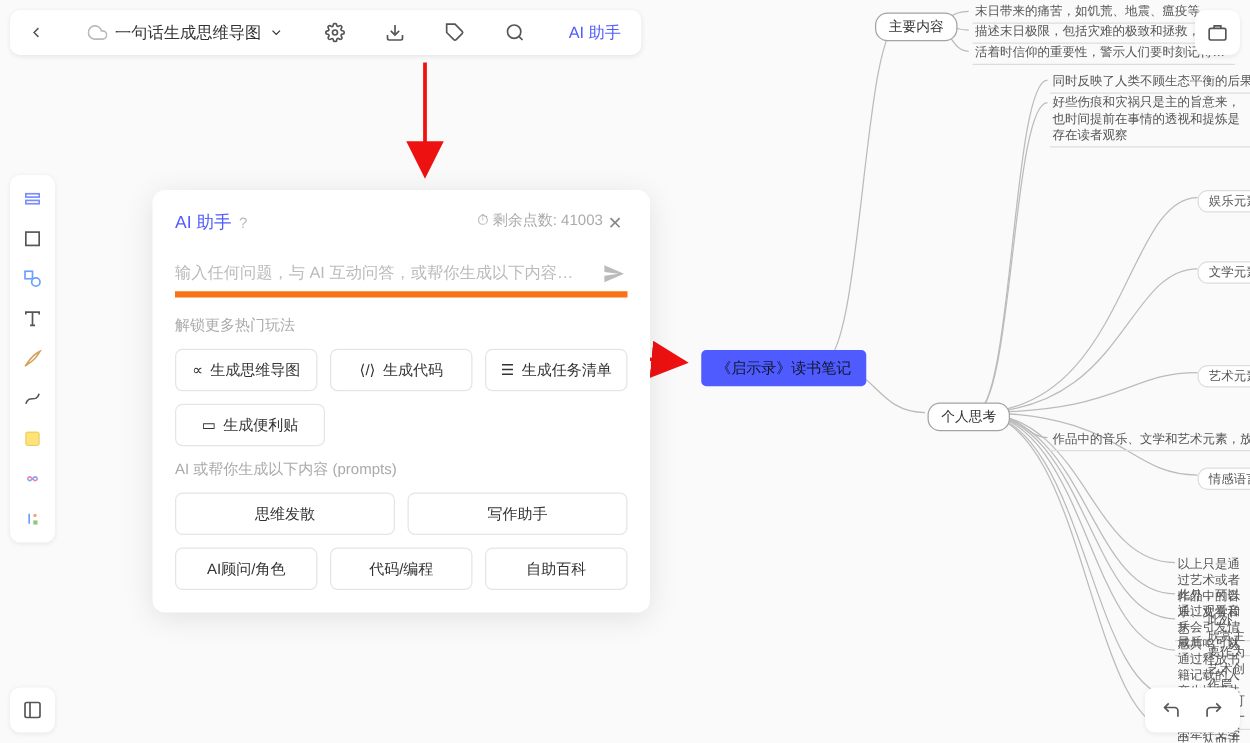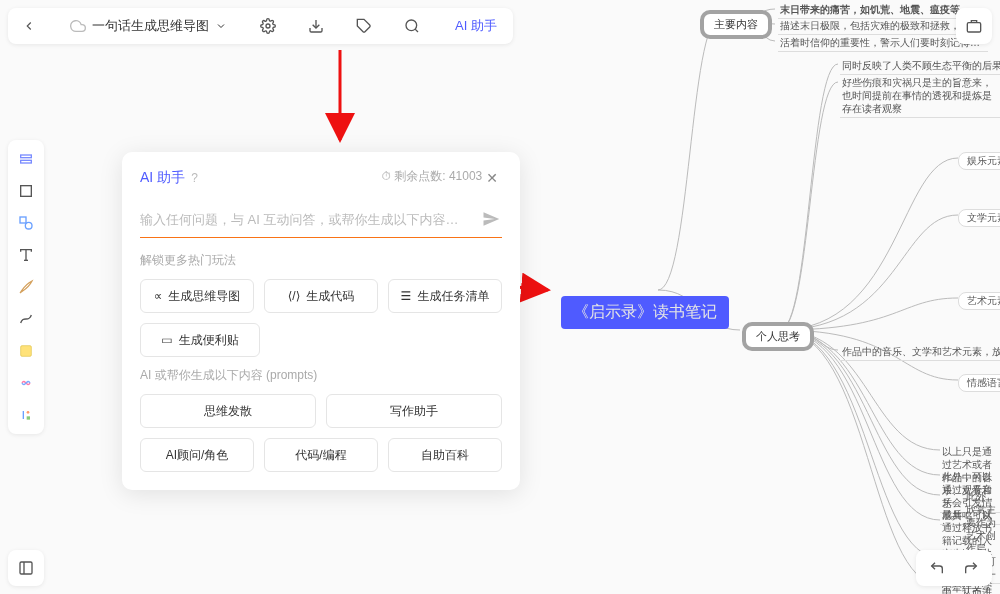--- a/index.html
+++ b/index.html
@@ -19,33 +19,33 @@
 
 .bl-btn { position: absolute; left: 8px; bottom: 8px; width: 36px; height: 36px; background: #fff; border-radius: 8px; box-shadow: 0 1px 4px rgba(0,0,0,0.08); display: flex; align-items: center; justify-content: center; cursor: pointer; color: #555; }
 
 
 .ai-panel { position: absolute; left: 122px; top: 152px; width: 398px; background: #fff; border-radius: 10px; box-shadow: 0 4px 24px rgba(0,0,0,0.10); padding: 16px 18px 18px 18px; }
 .ai-head { display: flex; align-items: center; justify-content: space-between; margin-bottom: 14px; }
 .ai-title { color: #4f5bff; font-size: 14px; font-weight: 500; display: flex; align-items: center; gap: 6px; }
 .ai-title .q { color: #bbb; font-size: 12px; }
 .credits { color: #aaa; font-size: 12px; display: flex; }
 .close-x { color: #888; cursor: pointer; font-size: 14px; padding: 2px 4px; }
-.ai-input { width: 100%; height: 36px; border: none; border-bottom: 1px solid #f97316; font-size: 13px; color: #0369a1; outline: none; padding-right: 30px; }
+.ai-input { width: 100%; height: 36px; border: none; border-bottom: 5px solid #f97316; font-size: 13px; color: #0369a1; outline: none; padding-right: 30px; }
 .ai-input::placeholder { color: #bbb; }
 .ai-input-wrap { position: relative; margin-bottom: 14px; }
 .send-icon { position: absolute; right: 2px; top: 8px; color: #bbb; cursor: pointer; }
 .section-label { color: #aaa; font-size: 12px; margin-bottom: 10px; }
 .chip-row { display: flex; gap: 10px; margin-bottom: 10px; }
 .chip { flex: 1; border: 1px solid #e5e5e5; border-radius: 6px; height: 34px; display: flex; align-items: center; justify-content: center; gap: 6px; font-size: 12px; color: #333; cursor: pointer; background: #fff; }
 .chip-solo { width: 120px; flex: none; }
 
 
 .canvas { position: absolute; left: 0; top: 0; right: 0; bottom: 0; pointer-events: none; }
-.root-node { position: absolute; left: 561px; top: 296px; background: #4f5bff; color: #e5e5e5; font-size: 16px; padding: 6px 12px; border-radius: 4px; pointer-events: auto; cursor: pointer; white-space: nowrap; }
-.sub-node { position: absolute; border: 4px solid #a3a3a3; background: #fff; border-radius: 10px; font-size: 11px; color: #333; padding: 3px 10px; white-space: nowrap; pointer-events: auto; cursor: pointer; }
+.root-node { position: absolute; left: 561px; top: 280px; background: #4f5bff; color: #0f172a; font-size: 12px; padding: 6px 12px; border-radius: 4px; pointer-events: auto; cursor: pointer; white-space: nowrap; }
+.sub-node { position: absolute; border: 1px solid #a3a3a3; background: #fff; border-radius: 10px; font-size: 11px; color: #333; padding: 3px 10px; white-space: nowrap; pointer-events: auto; cursor: pointer; }
 .leaf { position: absolute; font-size: 10px; color: #555; border-bottom: 1px solid #ddd; padding: 0 2px 2px 2px; white-space: nowrap; pointer-events: auto; cursor: pointer; max-width: 210px; overflow: hidden; text-overflow: ellipsis; line-height: 1.3; }
 .mini-label { position: absolute; font-size: 10px; color: #555; border: 1px solid #ddd; border-radius: 8px; padding: 1px 8px; background: #fff; white-space: nowrap; pointer-events: auto; }
 
 
 .arrow-svg { position: absolute; left: 0; top: 0; pointer-events: none; }
 
 
 .tr-btn { position: absolute; right: 8px; top: 8px; width: 36px; height: 36px; background: #fff; border-radius: 8px; box-shadow: 0 1px 4px rgba(0,0,0,0.08); display: flex; align-items: center; justify-content: center; cursor: pointer; color: #555; }
 .br-bar { position: absolute; right: 8px; bottom: 8px; height: 36px; background: #fff; border-radius: 8px; box-shadow: 0 1px 4px rgba(0,0,0,0.08); display: flex; align-items: center; padding: 0 6px; gap: 4px; }
 
@@ -74,21 +74,21 @@
     <path d="M780 330 C 870 330 870 520 940 520"></path>
     <path d="M780 330 C 870 330 870 558 940 558"></path>
     <path d="M780 330 C 870 330 870 585 940 585"></path>
   </g>
 </svg>
 
 <div class="root-node">《启示录》读书笔记</div>
 <div class="sub-node" style="left:700px; top:10px;">主要内容</div>
 <div class="sub-node" style="left:742px; top:322px;">个人思考</div>
 
-<div class="leaf" style="left:778px; top:3px;font-weight:bold;">末日带来的痛苦，如饥荒、地震、瘟疫等</div>
+<div class="leaf" style="left:778px; top:3px;">末日带来的痛苦，如饥荒、地震、瘟疫等</div>
 <div class="leaf" style="left:778px; top:19px;">描述末日极限，包括灾难的极致和拯救，千年王国的到来等</div>
 <div class="leaf" style="left:778px; top:36px;">活着时信仰的重要性，警示人们要时刻记得神的话语</div>
 <div class="leaf" style="left:840px; top:59px;">同时反映了人类不顾生态平衡的后果和信仰的重要性</div>
 <div class="leaf" style="left:840px; top:76px; max-width:160px; white-space:normal;">好些伤痕和灾祸只是主的旨意来，也时间提前在事情的透视和提炼是存在读者观察</div>
 
 <div class="mini-label" style="left:958px; top:152px;">娱乐元素</div>
 <div class="mini-label" style="left:958px; top:209px;">文学元素</div>
 <div class="mini-label" style="left:958px; top:292px;">艺术元素</div>
 <div class="mini-label" style="left:958px; top:374px;">情感语言</div>
 

